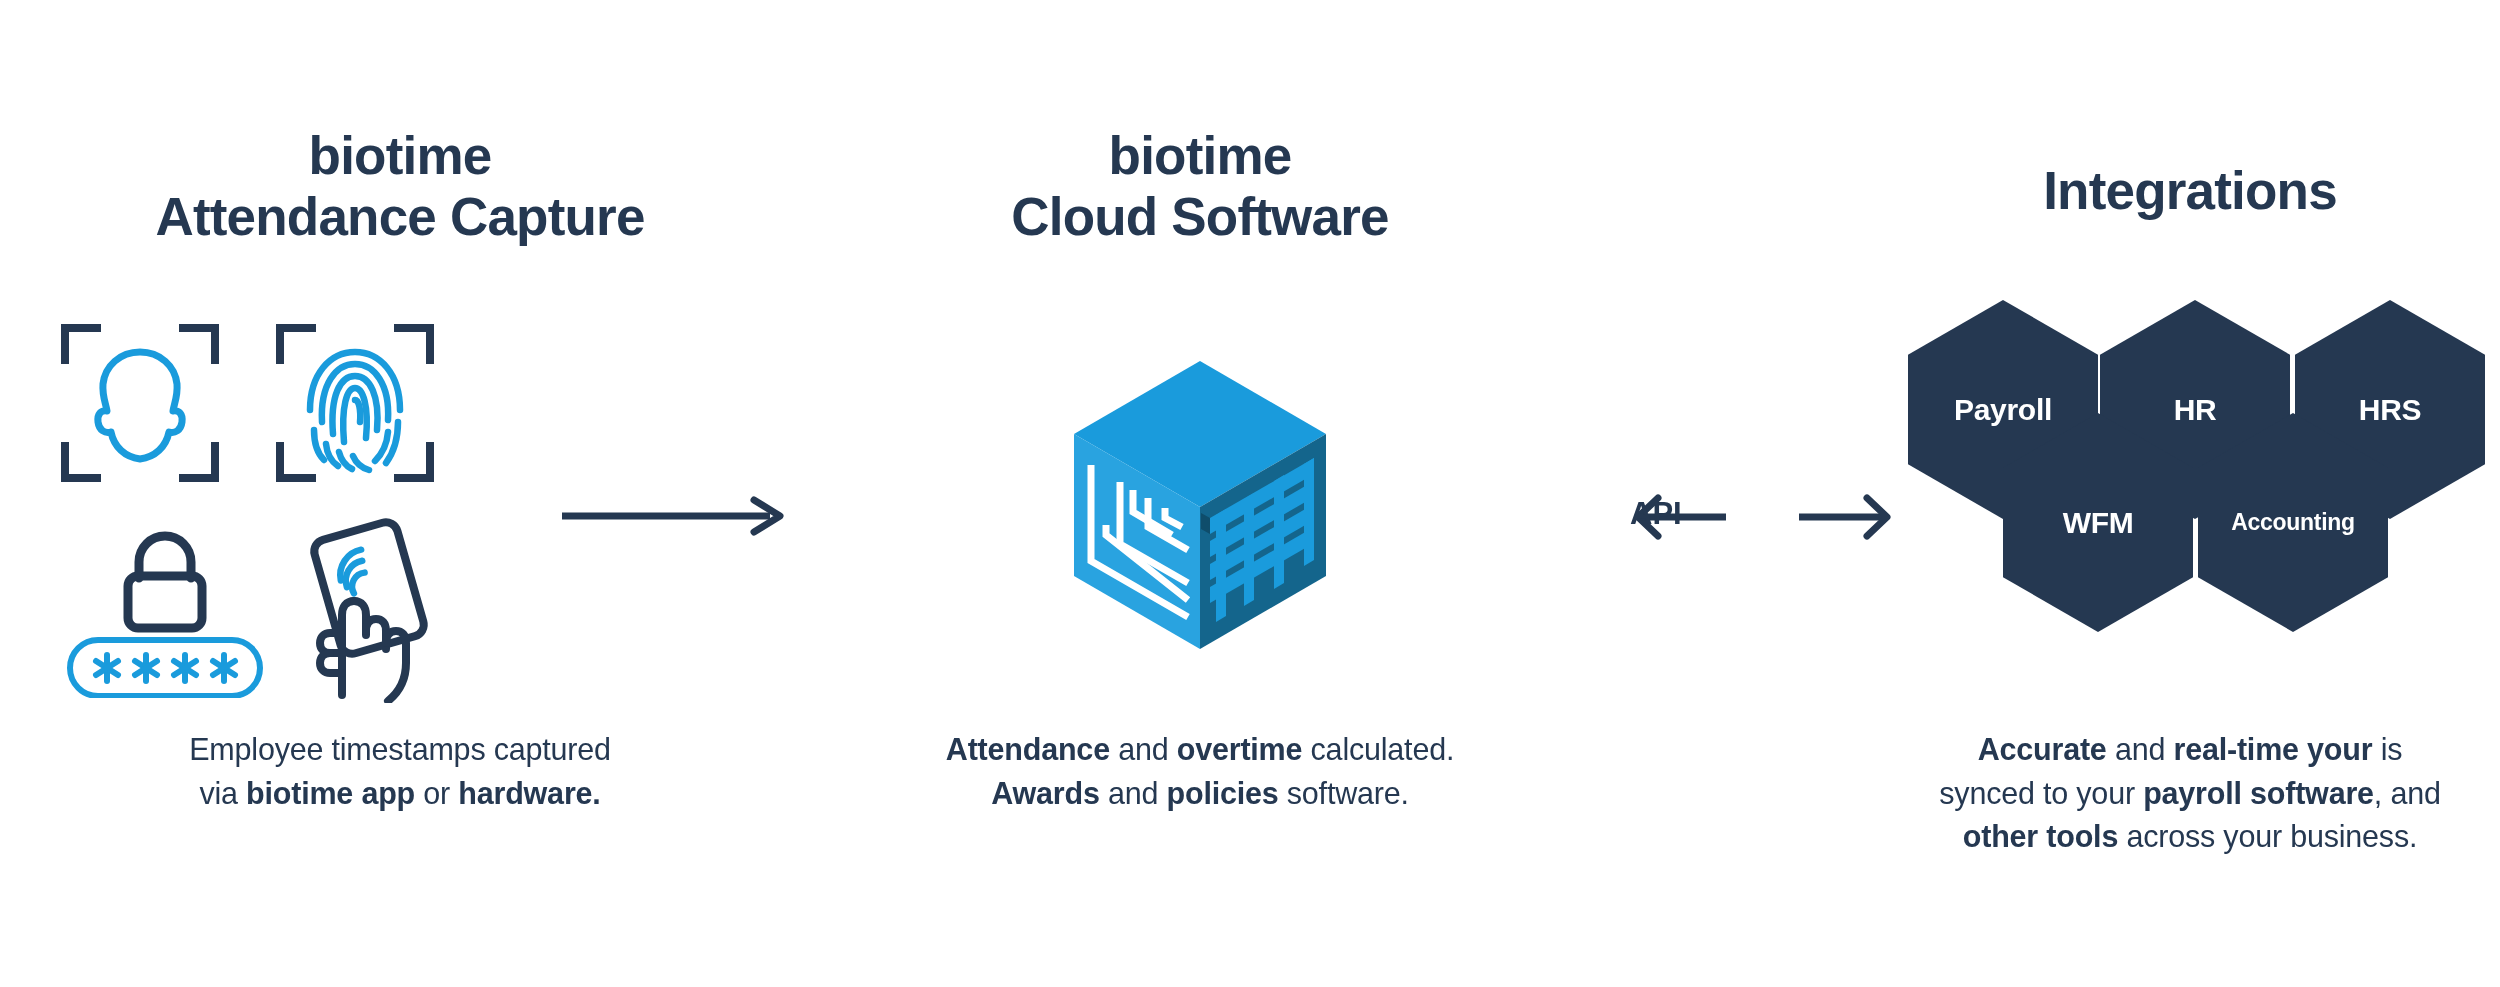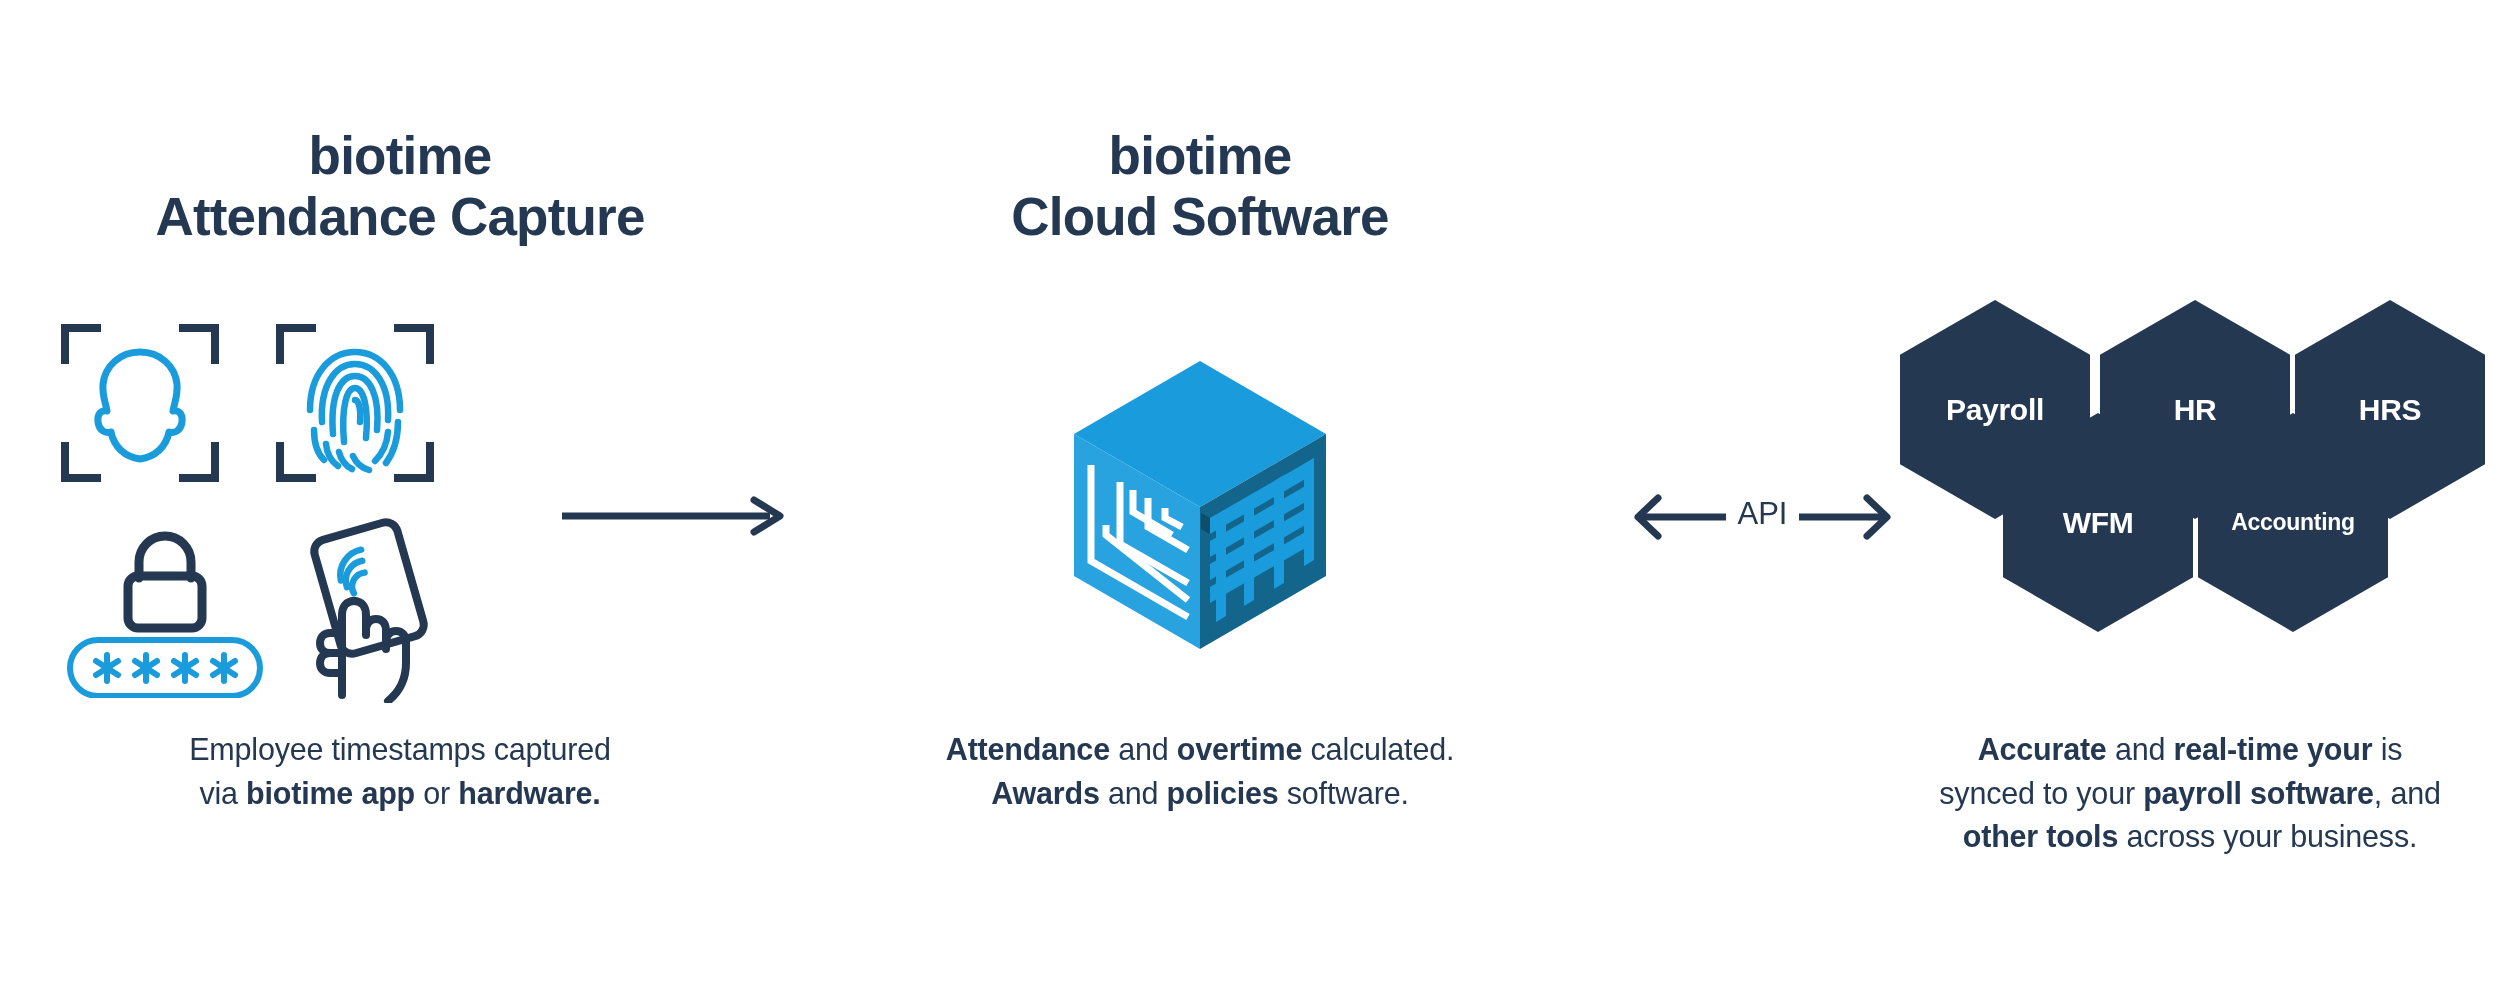--- a/index.html
+++ b/index.html
@@ -103,22 +103,21 @@
     top: 486px;
     left: 1630px;
     width: 265px;
     height: 62px;
   }
   .api-label {
     position: absolute;
     top: 496px;
     left: 1630px;
     width: 265px;
-    text-align: center;
-    font-weight: 400;
+    font-weight: 700;
     font-size: 31px;
     color: #253851;
     letter-spacing: 0px;
     pointer-events: none;
   }
 
   
   .hex-cluster {
     position: absolute;
     top: 300px;
@@ -137,21 +136,21 @@
     align-items: center;
     justify-content: center;
   }
   .hex span {
     color: #ffffff;
     font-weight: 700;
     font-size: 30px;
     letter-spacing: -0.3px;
     white-space: nowrap;
   }
-  .hex-payroll    { left: 0;   top: 0px; justify-content: center; }
+  .hex-payroll    { left: 8px;   top: 0px; justify-content: center; }
   .hex-hr         { left: 200px; top: 0px; justify-content: center; }
   .hex-hrs        { left: 395px; top: 0px; }
   .hex-wfm        { left: 103px; top: 113px; }
   .hex-accounting { left: 298px; top: 113px; }
   .hex-accounting span { font-size: 23px; }
 </style>
 </head>
 <body>
 
 <div class="stage">
@@ -314,20 +313,21 @@
       <polyline points="28,12 8,31 28,50" fill="none" stroke="#253851" stroke-width="7" stroke-linecap="round" stroke-linejoin="round"></polyline>
       <line x1="10" y1="31" x2="96" y2="31" stroke="#253851" stroke-width="7"></line>
       <line x1="169" y1="31" x2="255" y2="31" stroke="#253851" stroke-width="7"></line>
       <polyline points="237,12 257,31 237,50" fill="none" stroke="#253851" stroke-width="7" stroke-linecap="round" stroke-linejoin="round"></polyline>
     </svg>
   </div>
   <div class="api-label">API</div>
 
   <div class="col col-integrate">
 
+    <div class="heading integrate">Integrations</div>
 
     <div class="hex-cluster">
       <div class="hex hex-payroll">
         <span>Payroll</span>
       </div>
       <div class="hex hex-hr">
         <span>HR</span>
       </div>
       <div class="hex hex-hrs">
         <span>HRS</span>

